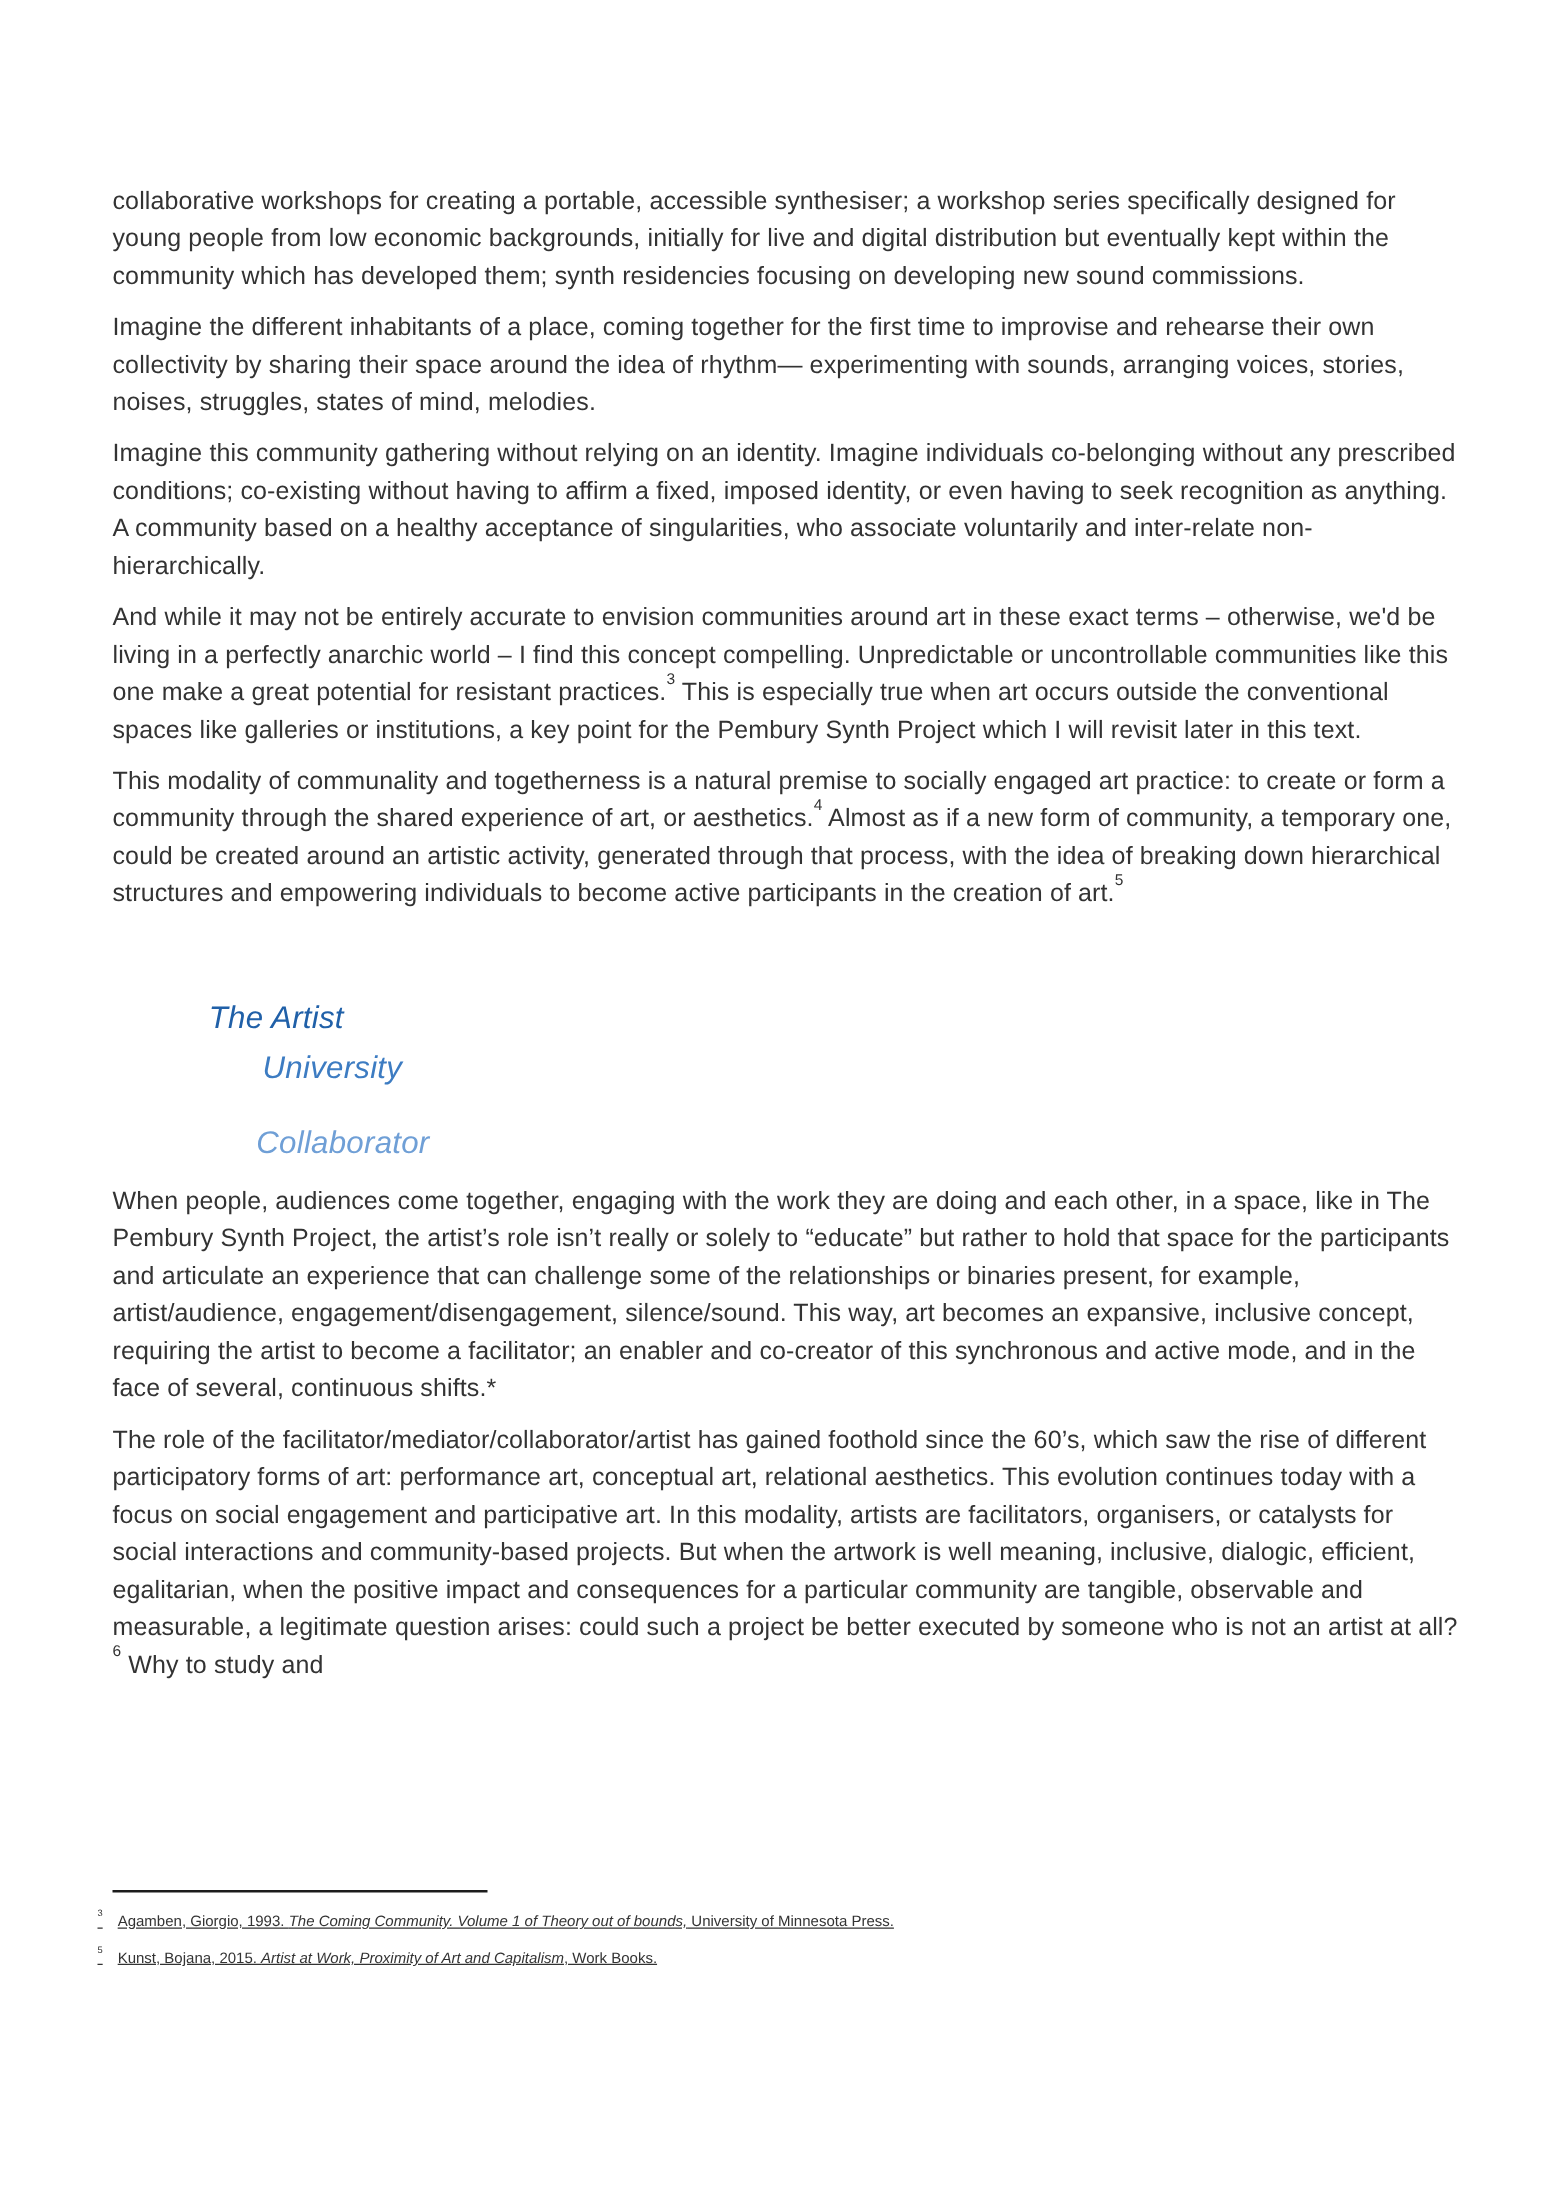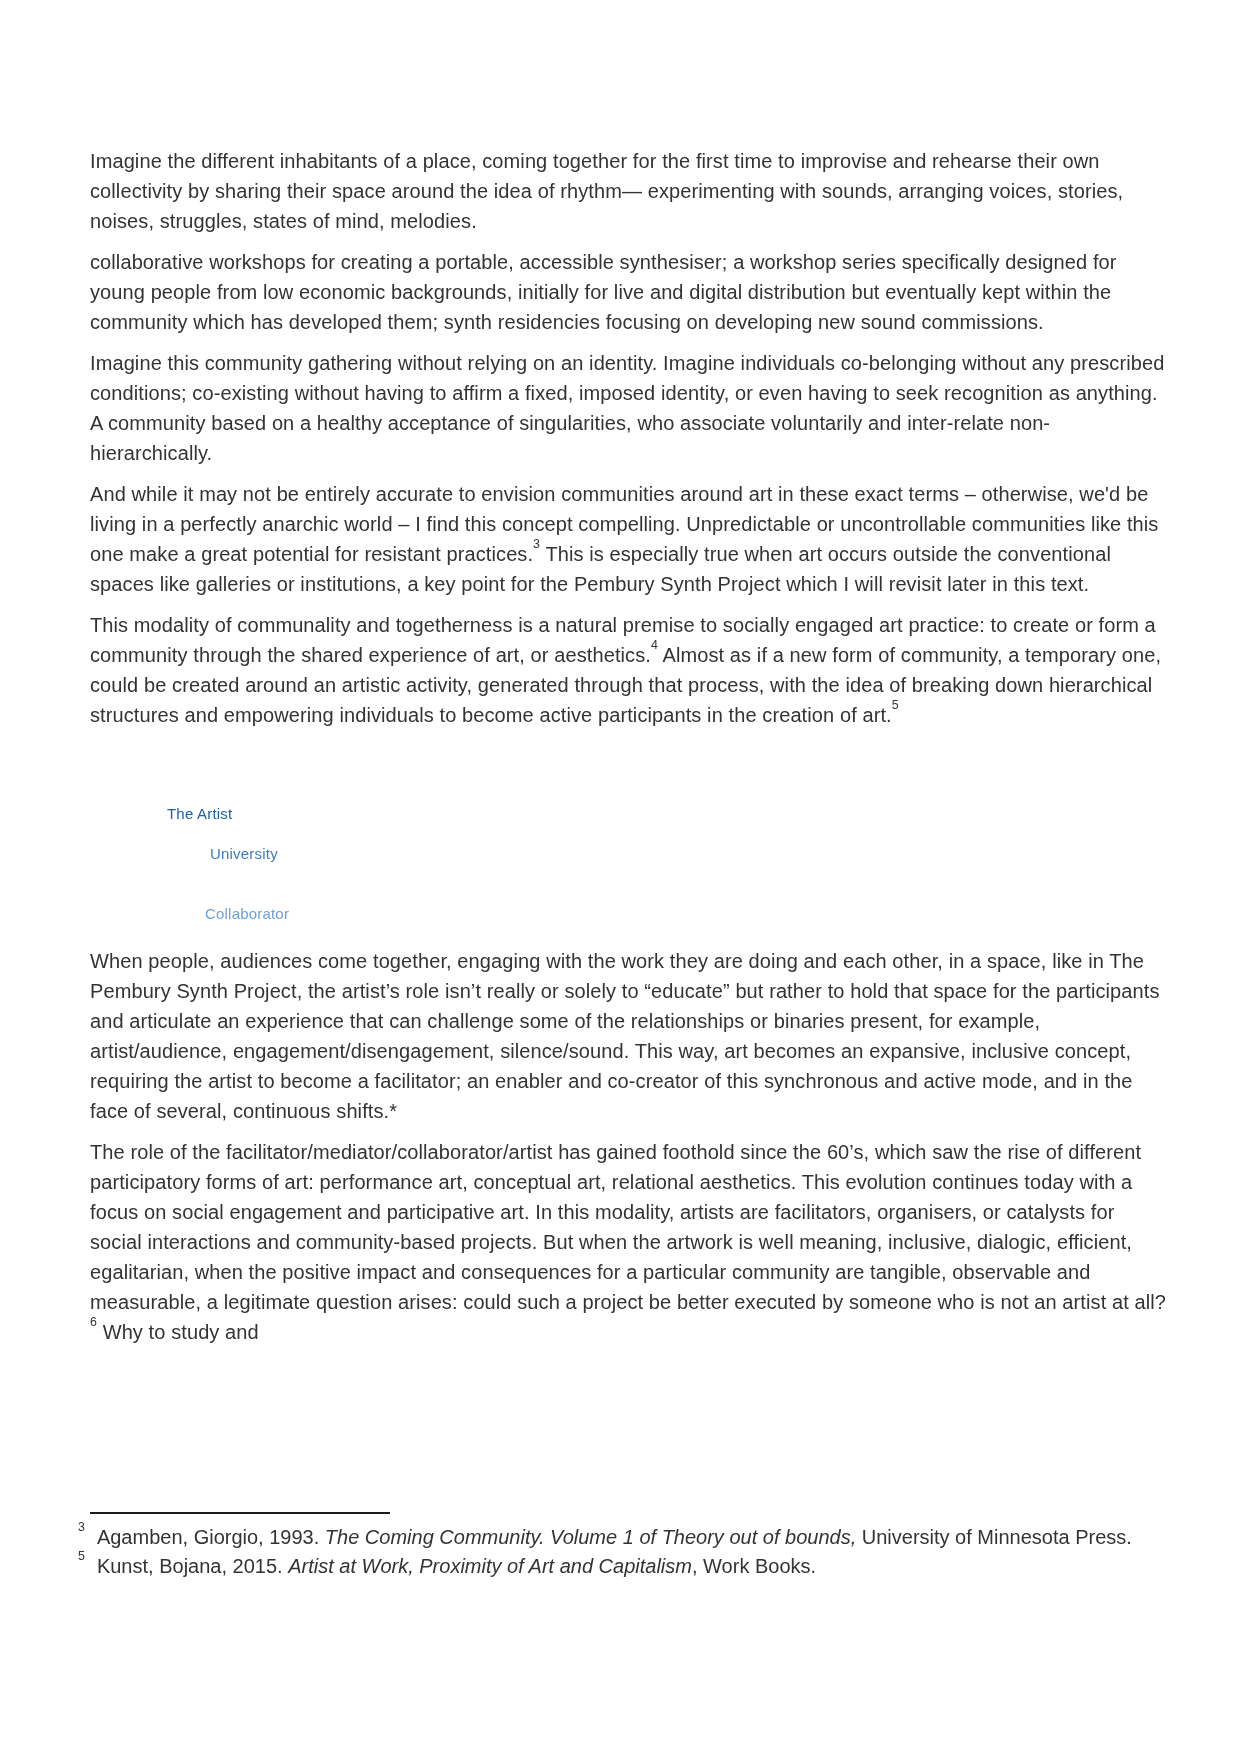--- a/index.html
+++ b/index.html
@@ -27,55 +27,57 @@
   p.body-para sup, .fn sup {
     font-size: 0.62em;
     line-height: 0;
     position: relative;
     top: -0.45em;
   }
   .headings {
     margin: 64px 0 12px 0;
   }
   .heading-line {
-    font-size: 15px;
+    font-style: italic;
+    font-size: 25px;
     line-height: 40px;
     letter-spacing: 0.2px;
   }
   .h-artist       { padding-left: 77px;  }
   .h-facilitator  { padding-left: 120px; }
   .h-collaborator { padding-left: 115px; margin-top: 20px; }
   .h-mediator     { padding-left: 114px; }
   .footnotes {
     position: absolute;
     top: 1512px;
     left: 78px;
     width: 1084px;
   }
   .fn-sep {
     width: 300px;
     border-top: 2px solid #1c1c1c;
     margin-left: 12px;
     margin-bottom: 9px;
   }
   .fn {
-    font-size: 20px;
+    font-size: 12px;
     line-height: 29px;
+    text-decoration: underline;
   }
   .fn sup { margin-right: 12px; }
 </style>
 </head>
 <body style="color: rgb(51, 51, 51); background: rgb(255, 255, 255);">
 
 <div class="page">
 
   <div class="content">
 
+    <p class="body-para"><span>collaborative workshops for creating a portable, accessible synthesiser; a workshop series specifically designed for young people from low economic backgrounds, initially for live and digital distribution but eventually kept within the community which has developed them; synth residencies focusing on developing new sound commissions.</span></p>
     <p class="body-para"><span>Imagine the different inhabitants of a place, coming together for the first time to improvise and rehearse their own collectivity by sharing their space around the idea of rhythm— experimenting with sounds, arranging voices, stories, noises, struggles, states of mind, melodies.</span></p>
-    <p class="body-para"><span>collaborative workshops for creating a portable, accessible synthesiser; a workshop series specifically designed for young people from low economic backgrounds, initially for live and digital distribution but eventually kept within the community which has developed them; synth residencies focusing on developing new sound commissions.</span></p>
     <p class="body-para"><span>Imagine this community gathering without relying on an identity. Imagine individuals co-belonging without any prescribed conditions; co-existing without having to affirm a fixed, imposed identity, or even having to seek recognition as anything. A community based on a healthy acceptance of singularities, who associate voluntarily and inter-relate non-hierarchically.</span></p>
     <p class="body-para"><span>And while it may not be entirely accurate to envision communities around art in these exact terms – otherwise, we'd be living in a perfectly anarchic world – I find this concept compelling. Unpredictable or uncontrollable communities like this one make a great potential for resistant practices.</span><sup>3</sup><span> This is especially true when art occurs outside the conventional spaces like galleries or institutions, a key point for the Pembury Synth Project which I will revisit later in this text.</span></p>
     <p class="body-para"><span>This modality of communality and togetherness is a natural premise to socially engaged art practice: to create or form a community through the shared experience of art, or aesthetics.</span><sup>4</sup><span> Almost as if a new form of community, a temporary one, could be created around an artistic activity, generated through that process, with the idea of breaking down hierarchical structures and empowering individuals to become active participants in the creation of art.</span><sup>5</sup></p>
 
     <div class="headings">
       <div class="heading-line h-artist" style="color: rgb(32, 96, 168);">The Artist</div>
       <div class="heading-line h-facilitator" style="color: rgb(61, 124, 194);">University</div>
       <div class="heading-line h-collaborator" style="color: rgb(111, 159, 214);">Collaborator</div>
     </div>
 

